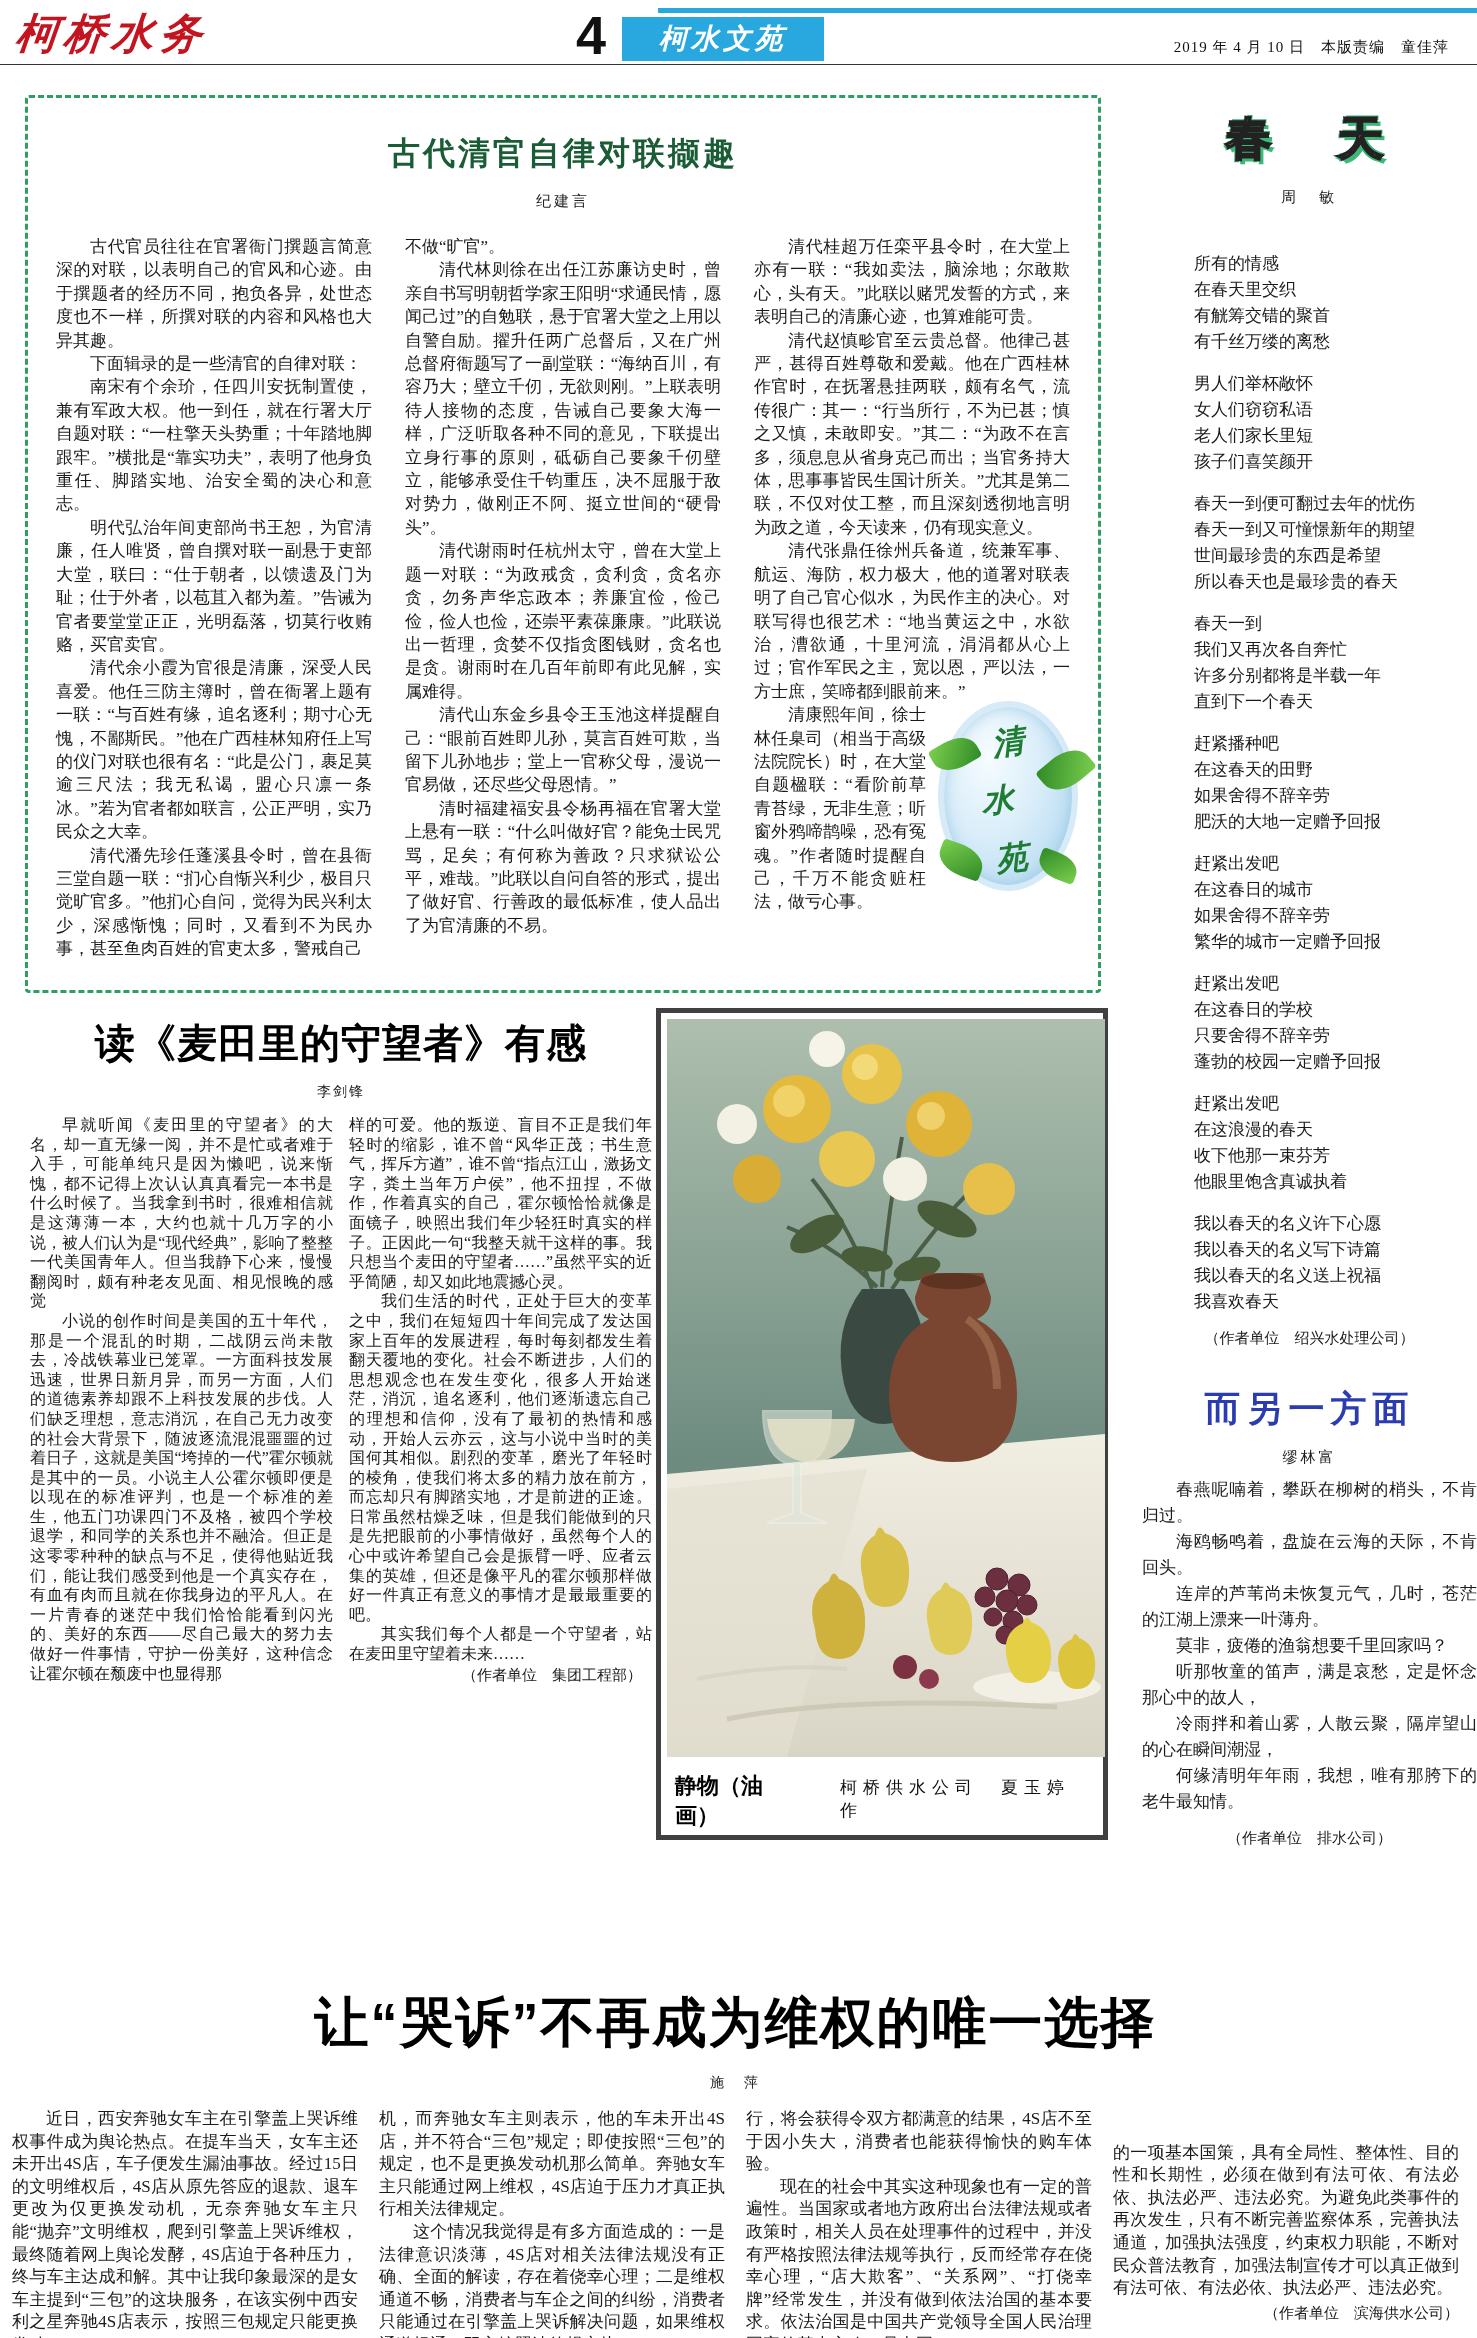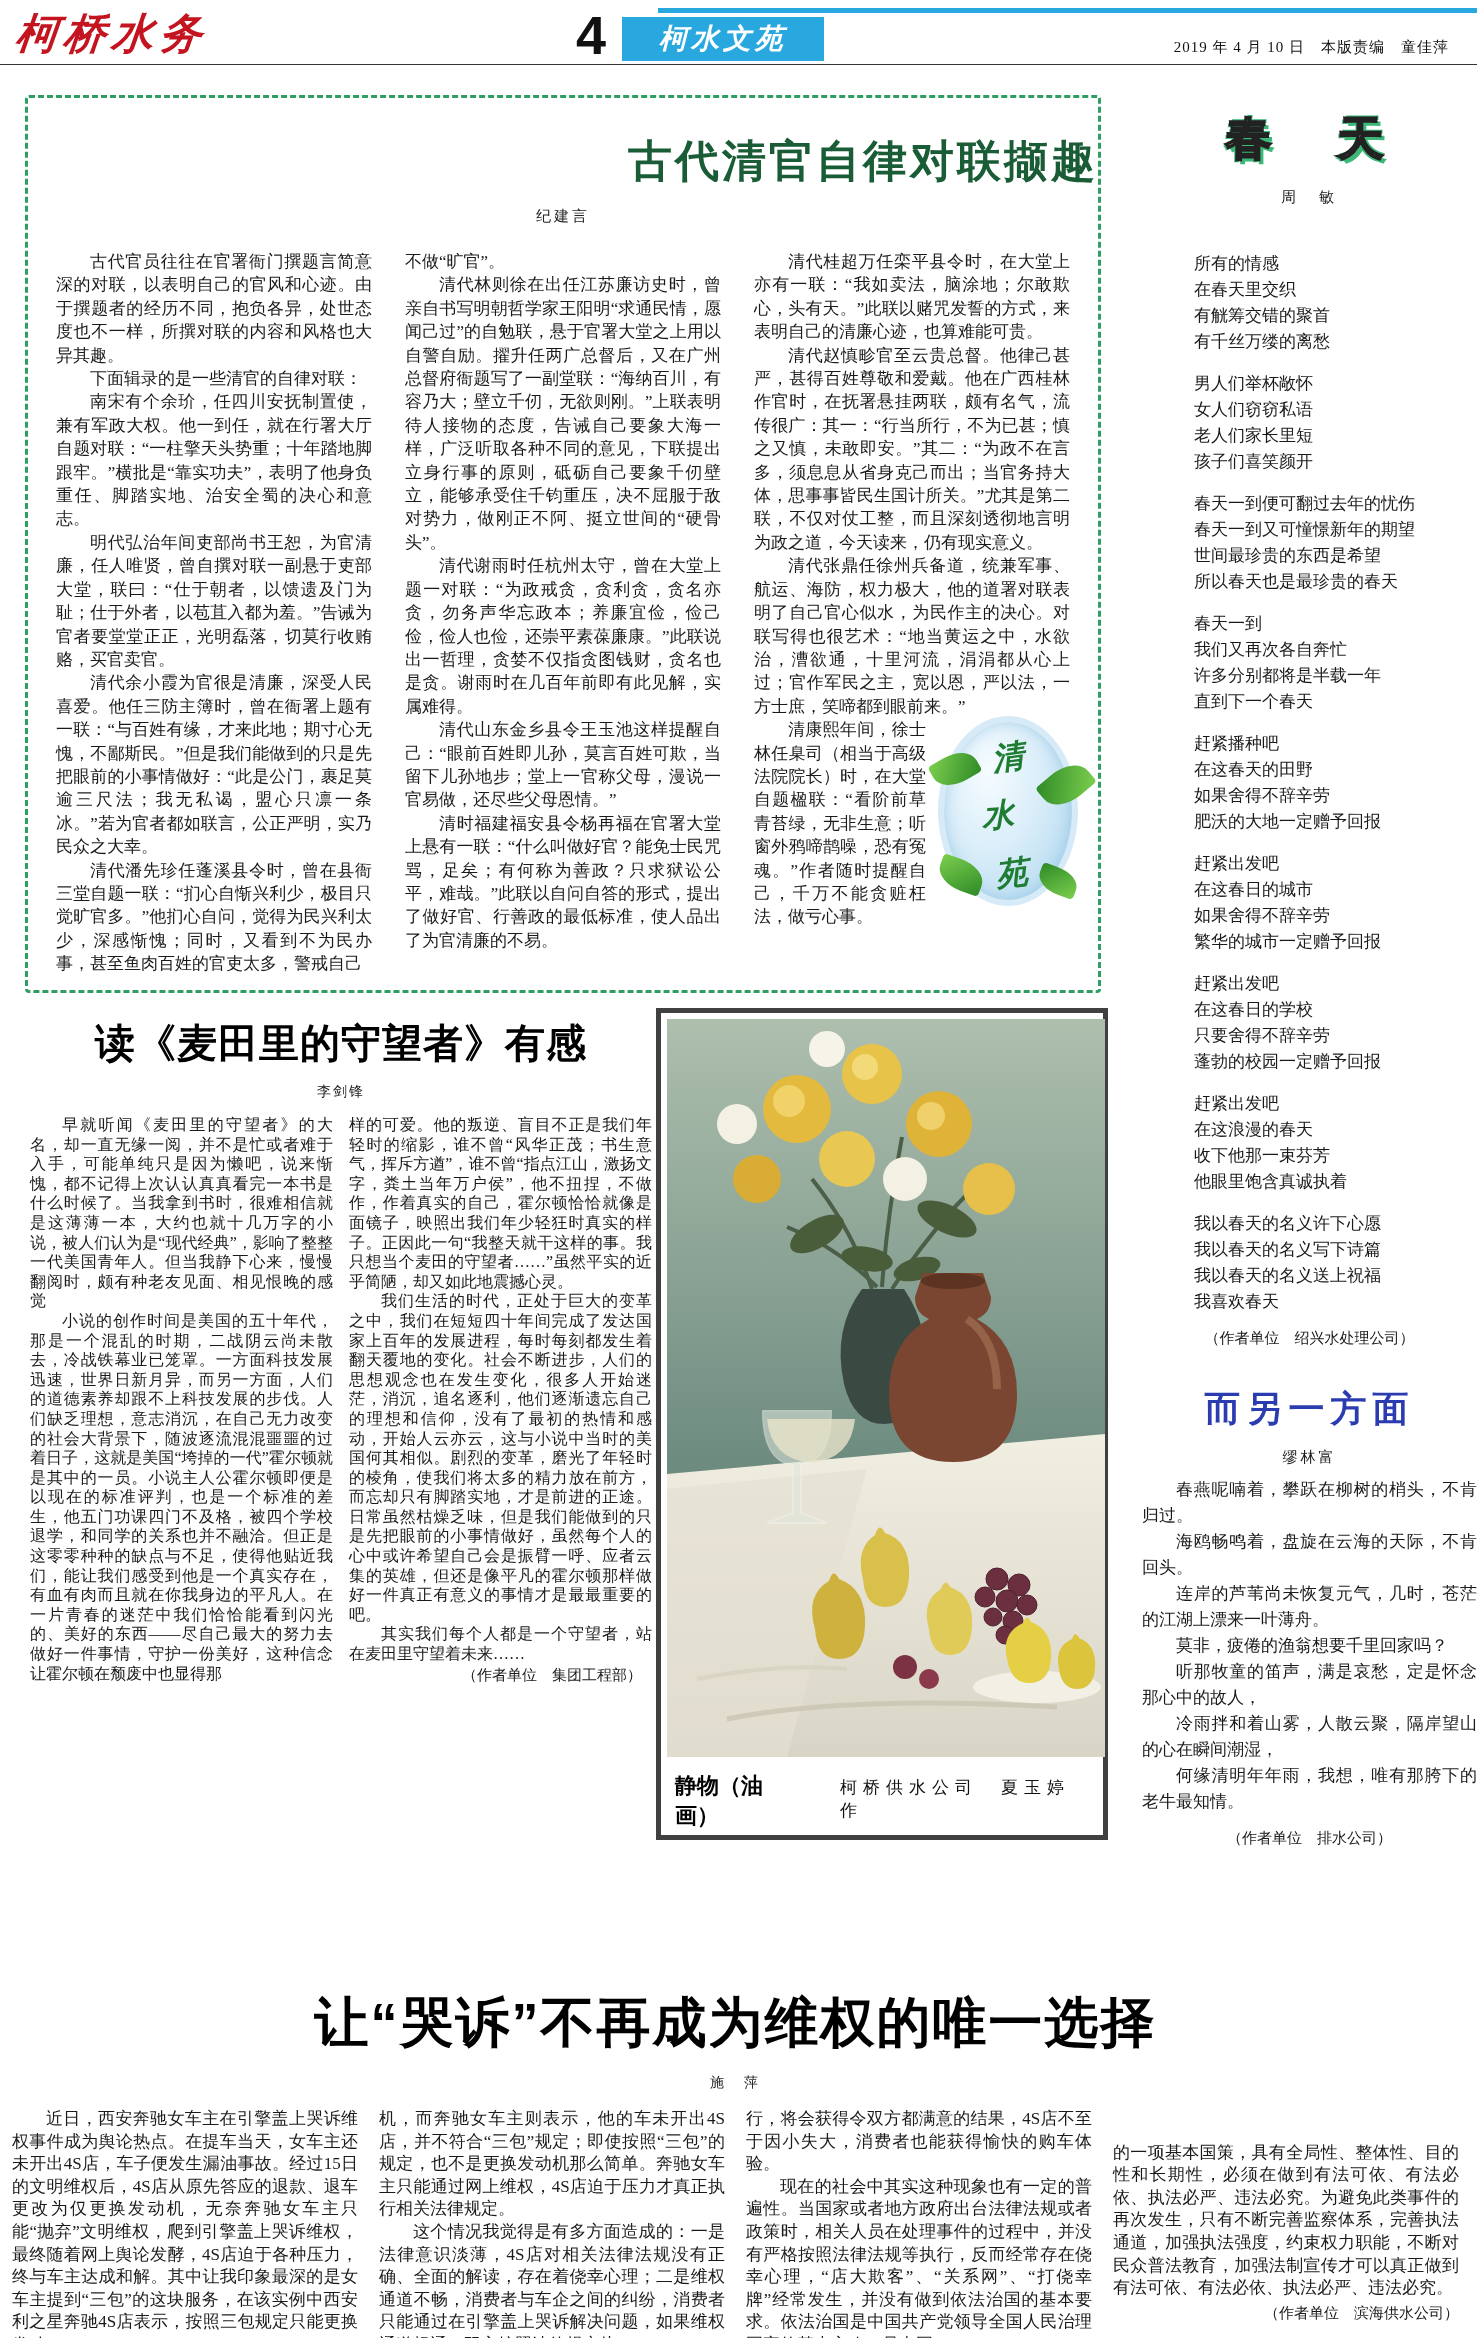--- a/index.html
+++ b/index.html
@@ -12,22 +12,22 @@
   .page-num{position:absolute;left:576px;top:4px;font-family:"Liberation Sans","DejaVu Sans",sans-serif;
             font-size:54px;font-weight:900;color:#111;}
   .section-box{position:absolute;left:622px;top:17px;width:202px;height:44px;background:#29a8df;
                display:flex;align-items:center;justify-content:center;}
   .section-box span{color:#fff;font-size:28px;font-weight:bold;font-style:italic;letter-spacing:4px;}
   .header-right{position:absolute;right:28px;top:38px;font-size:15px;color:#111;letter-spacing:1px;}
   .header-rule{position:absolute;left:0;top:64px;width:1477px;border-top:1.5px solid #333;}
   
   .main-box{position:absolute;left:25px;top:95px;width:1076px;height:898px;border:3px dashed #2f9e63;
             border-radius:4px;box-sizing:border-box;background:#fff;}
-  .a1-title{margin-top:34px;text-align:right;font-family:"Liberation Sans","DejaVu Sans",sans-serif;
-            font-size:44px;font-weight:bold;color:#1a5c36;letter-spacing:3px;}
+  .a1-title{margin-top:34px;text-align:center;font-family:"Liberation Sans","DejaVu Sans",sans-serif;
+            font-size:32px;font-weight:bold;color:#1a5c36;letter-spacing:3px;}
   .a1-author{text-align:center;font-size:15px;margin-top:16px;color:#222;letter-spacing:3px;}
   .a1-cols{display:flex;gap:33px;margin:24px 28px 0 28px;}
   .a1-cols .col{flex:1;min-width:0;}
   .a1-cols p, .body-text p{font-size:17px;line-height:23.4px;text-align:justify;text-indent:2em;margin:0;}
   p.cont{text-indent:0;}
   
   .qsy{float:right;width:150px;height:202px;margin:-8px -16px 4px 10px;position:relative;}
   .qsy-oval{position:absolute;left:8px;top:12px;width:128px;height:178px;border-radius:50%;
             background:radial-gradient(ellipse at 35% 28%,#f6fcff 0%,#d9edf9 45%,#a9d5ee 100%);
             box-shadow:0 0 0 6px rgba(150,200,235,.38), inset 0 0 14px rgba(120,180,220,.5);}
@@ -101,21 +101,21 @@
 
   <div class="main-box">
     <div class="a1-title">古代清官自律对联撷趣</div>
     <div class="a1-author">纪建言</div>
     <div class="a1-cols">
       <div class="col body-text">
           <p>古代官员往往在官署衙门撰题言简意深的对联，以表明自己的官风和心迹。由于撰题者的经历不同，抱负各异，处世态度也不一样，所撰对联的内容和风格也大异其趣。</p>
           <p>下面辑录的是一些清官的自律对联：</p>
           <p>南宋有个余玠，任四川安抚制置使，兼有军政大权。他一到任，就在行署大厅自题对联：“一柱擎天头势重；十年踏地脚跟牢。”横批是“靠实功夫”，表明了他身负重任、脚踏实地、治安全蜀的决心和意志。</p>
           <p>明代弘治年间吏部尚书王恕，为官清廉，任人唯贤，曾自撰对联一副悬于吏部大堂，联曰：“仕于朝者，以馈遗及门为耻；仕于外者，以苞苴入都为羞。”告诫为官者要堂堂正正，光明磊落，切莫行收贿赂，买官卖官。</p>
-          <p>清代余小霞为官很是清廉，深受人民喜爱。他任三防主簿时，曾在衙署上题有一联：“与百姓有缘，才来此地；期寸心无愧，不鄙斯民。”但是我们能做到的只是先把眼前的小事情做好：“此是公门，裹足莫逾三尺法；我无私谒，盟心只凛一条冰。”若为官者都如联言，公正严明，实乃民众之大幸。</p>
+          <p>清代余小霞为官很是清廉，深受人民喜爱。他任三防主簿时，曾在衙署上题有一联：“与百姓有缘，追名逐利；期寸心无愧，不鄙斯民。”他在广西桂林知府任上写的仪门对联也很有名：“此是公门，裹足莫逾三尺法；我无私谒，盟心只凛一条冰。”若为官者都如联言，公正严明，实乃民众之大幸。</p>
           <p>清代潘先珍任蓬溪县令时，曾在县衙三堂自题一联：“扪心自惭兴利少，极目只觉旷官多。”他扪心自问，觉得为民兴利太少，深感惭愧；同时，又看到不为民办事，甚至鱼肉百姓的官吏太多，警戒自己</p>
         </div>
       <div class="col body-text">
         <p class="cont">不做“旷官”。</p>
         <div>
             <p>清代林则徐在出任江苏廉访史时，曾亲自书写明朝哲学家王阳明“求通民情，愿闻己过”的自勉联，悬于官署大堂之上用以自警自励。擢升任两广总督后，又在广州总督府衙题写了一副堂联：“海纳百川，有容乃大；壁立千仞，无欲则刚。”上联表明待人接物的态度，告诫自己要象大海一样，广泛听取各种不同的意见，下联提出立身行事的原则，砥砺自己要象千仞壁立，能够承受住千钧重压，决不屈服于敌对势力，做刚正不阿、挺立世间的“硬骨头”。</p>
             <p>清代谢雨时任杭州太守，曾在大堂上题一对联：“为政戒贪，贪利贪，贪名亦贪，勿务声华忘政本；养廉宜俭，俭己俭，俭人也俭，还崇平素葆廉康。”此联说出一哲理，贪婪不仅指贪图钱财，贪名也是贪。谢雨时在几百年前即有此见解，实属难得。</p>
             <p>清代山东金乡县令王玉池这样提醒自己：“眼前百姓即儿孙，莫言百姓可欺，当留下儿孙地步；堂上一官称父母，漫说一官易做，还尽些父母恩情。”</p>
             <p>清时福建福安县令杨再福在官署大堂上悬有一联：“什么叫做好官？能免士民咒骂，足矣；有何称为善政？只求狱讼公平，难哉。”此联以自问自答的形式，提出了做好官、行善政的最低标准，使人品出了为官清廉的不易。</p>
           </div>

